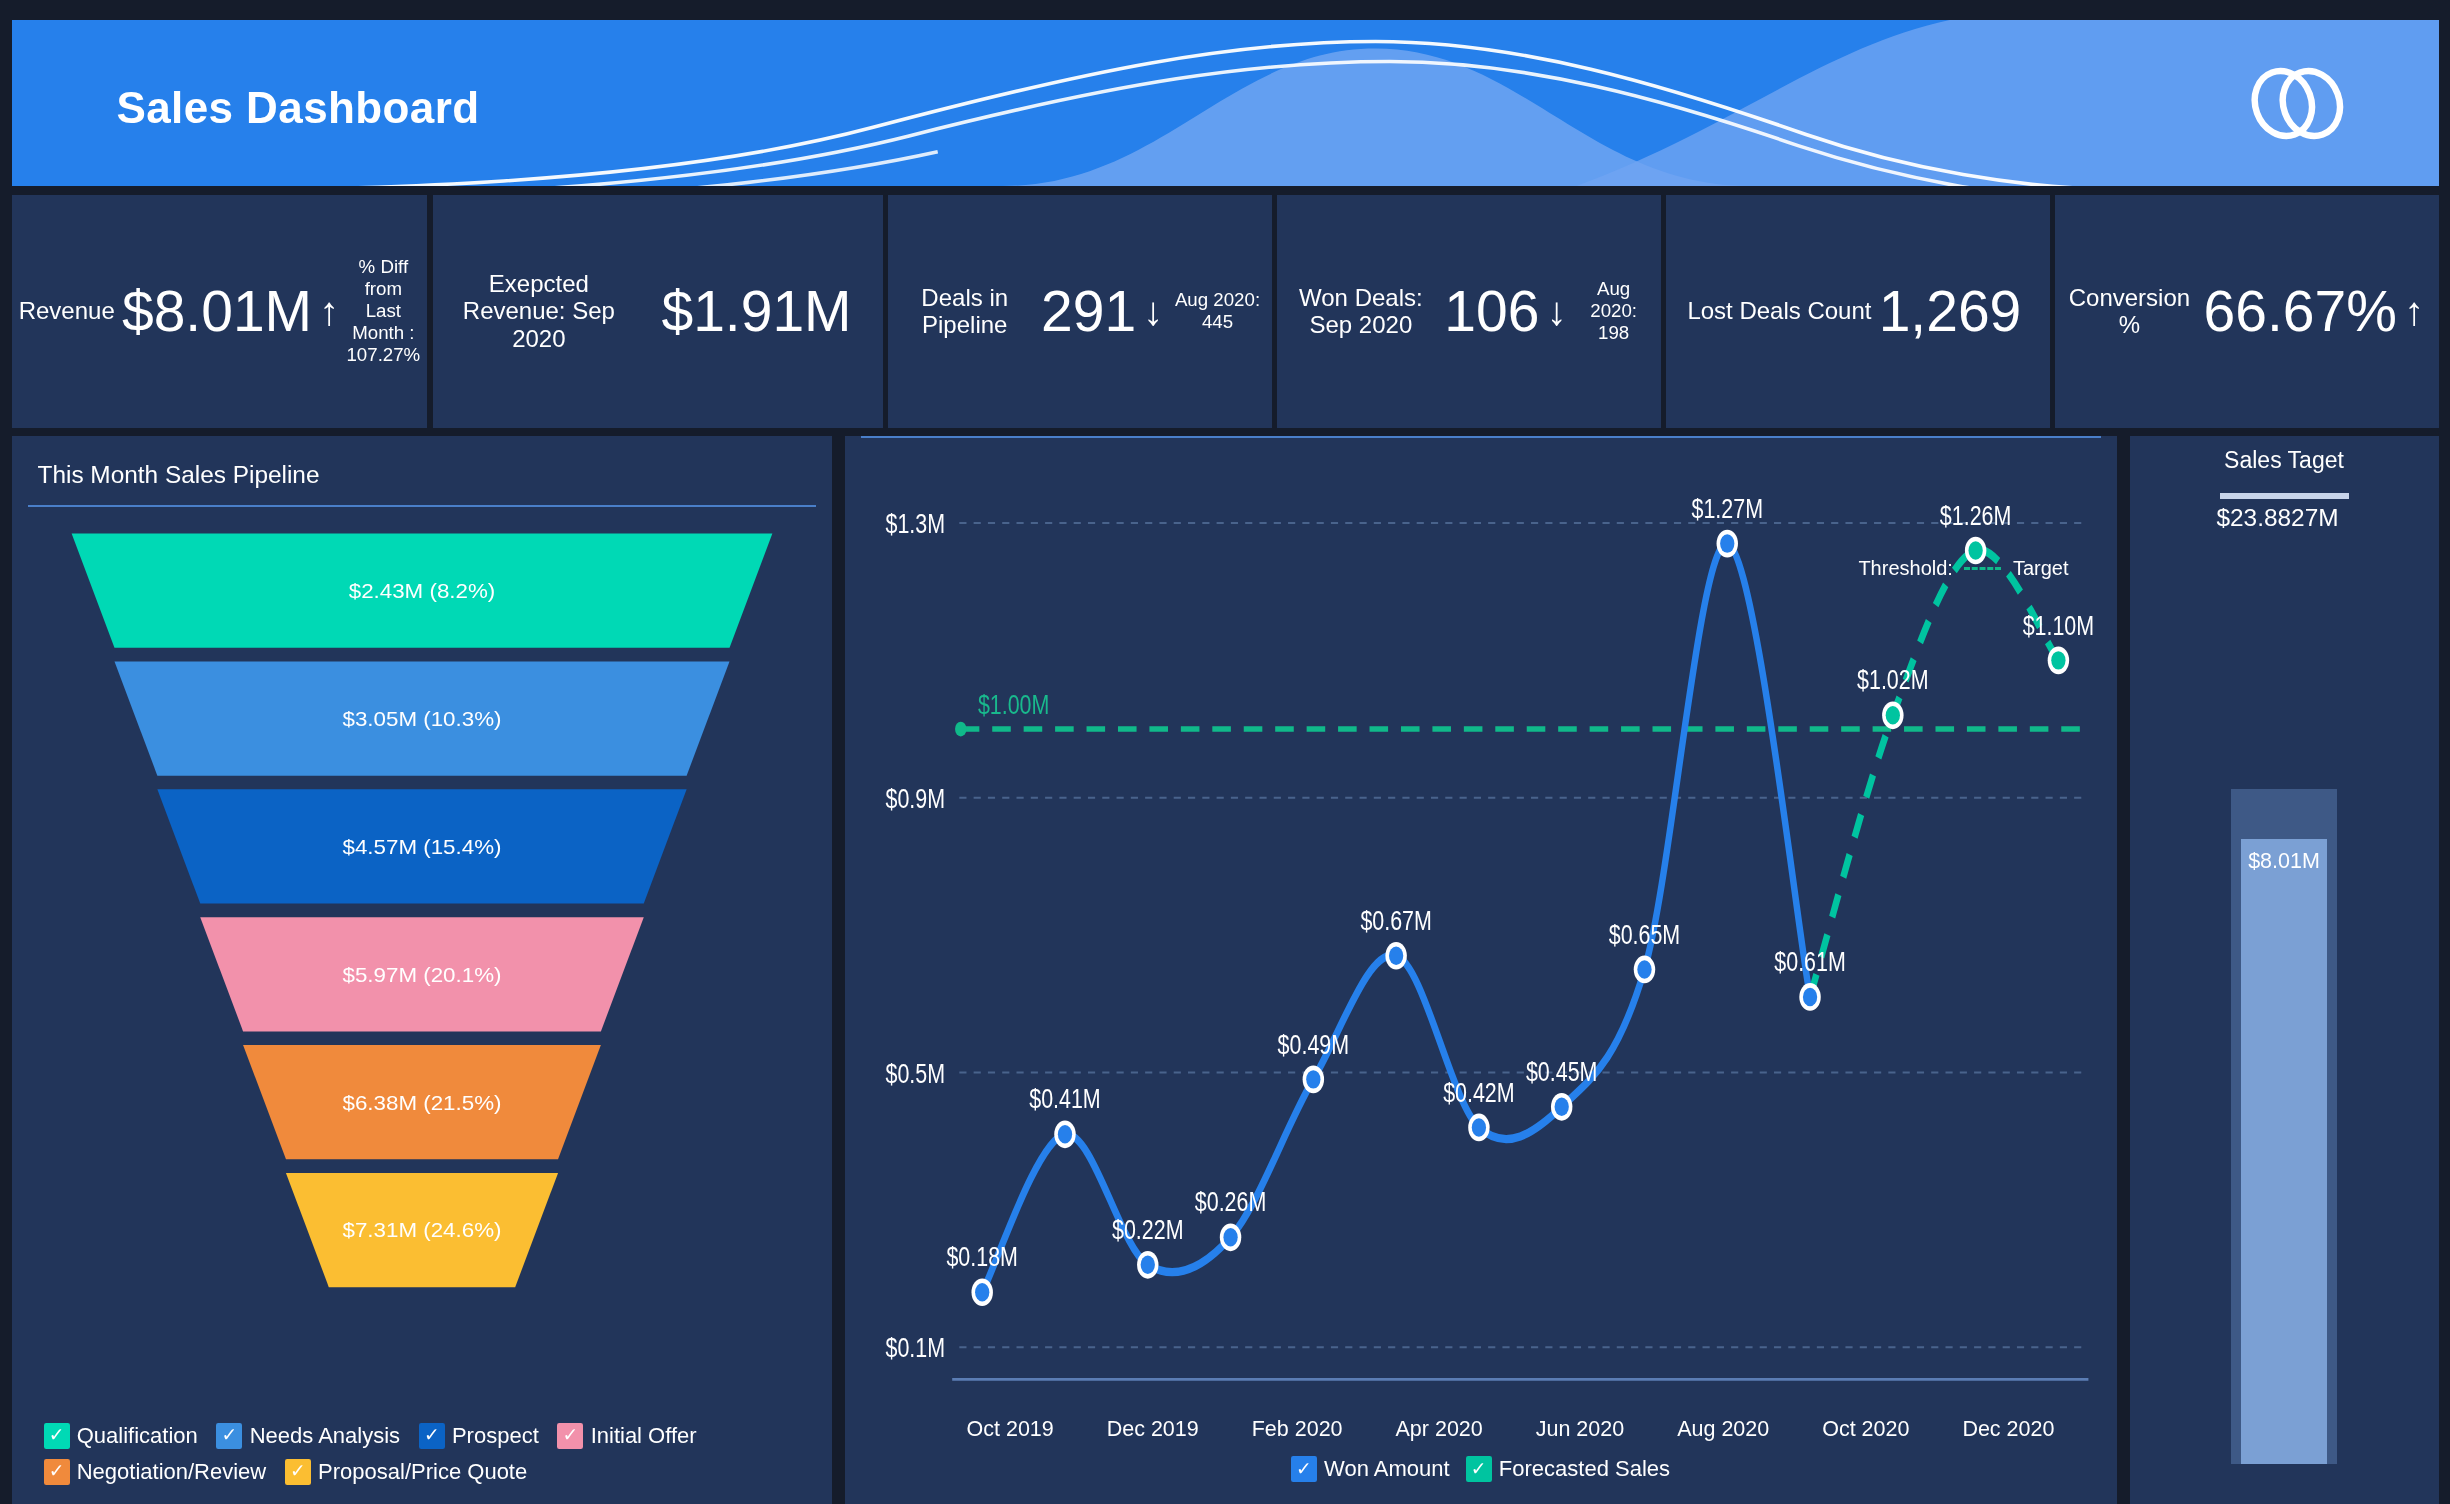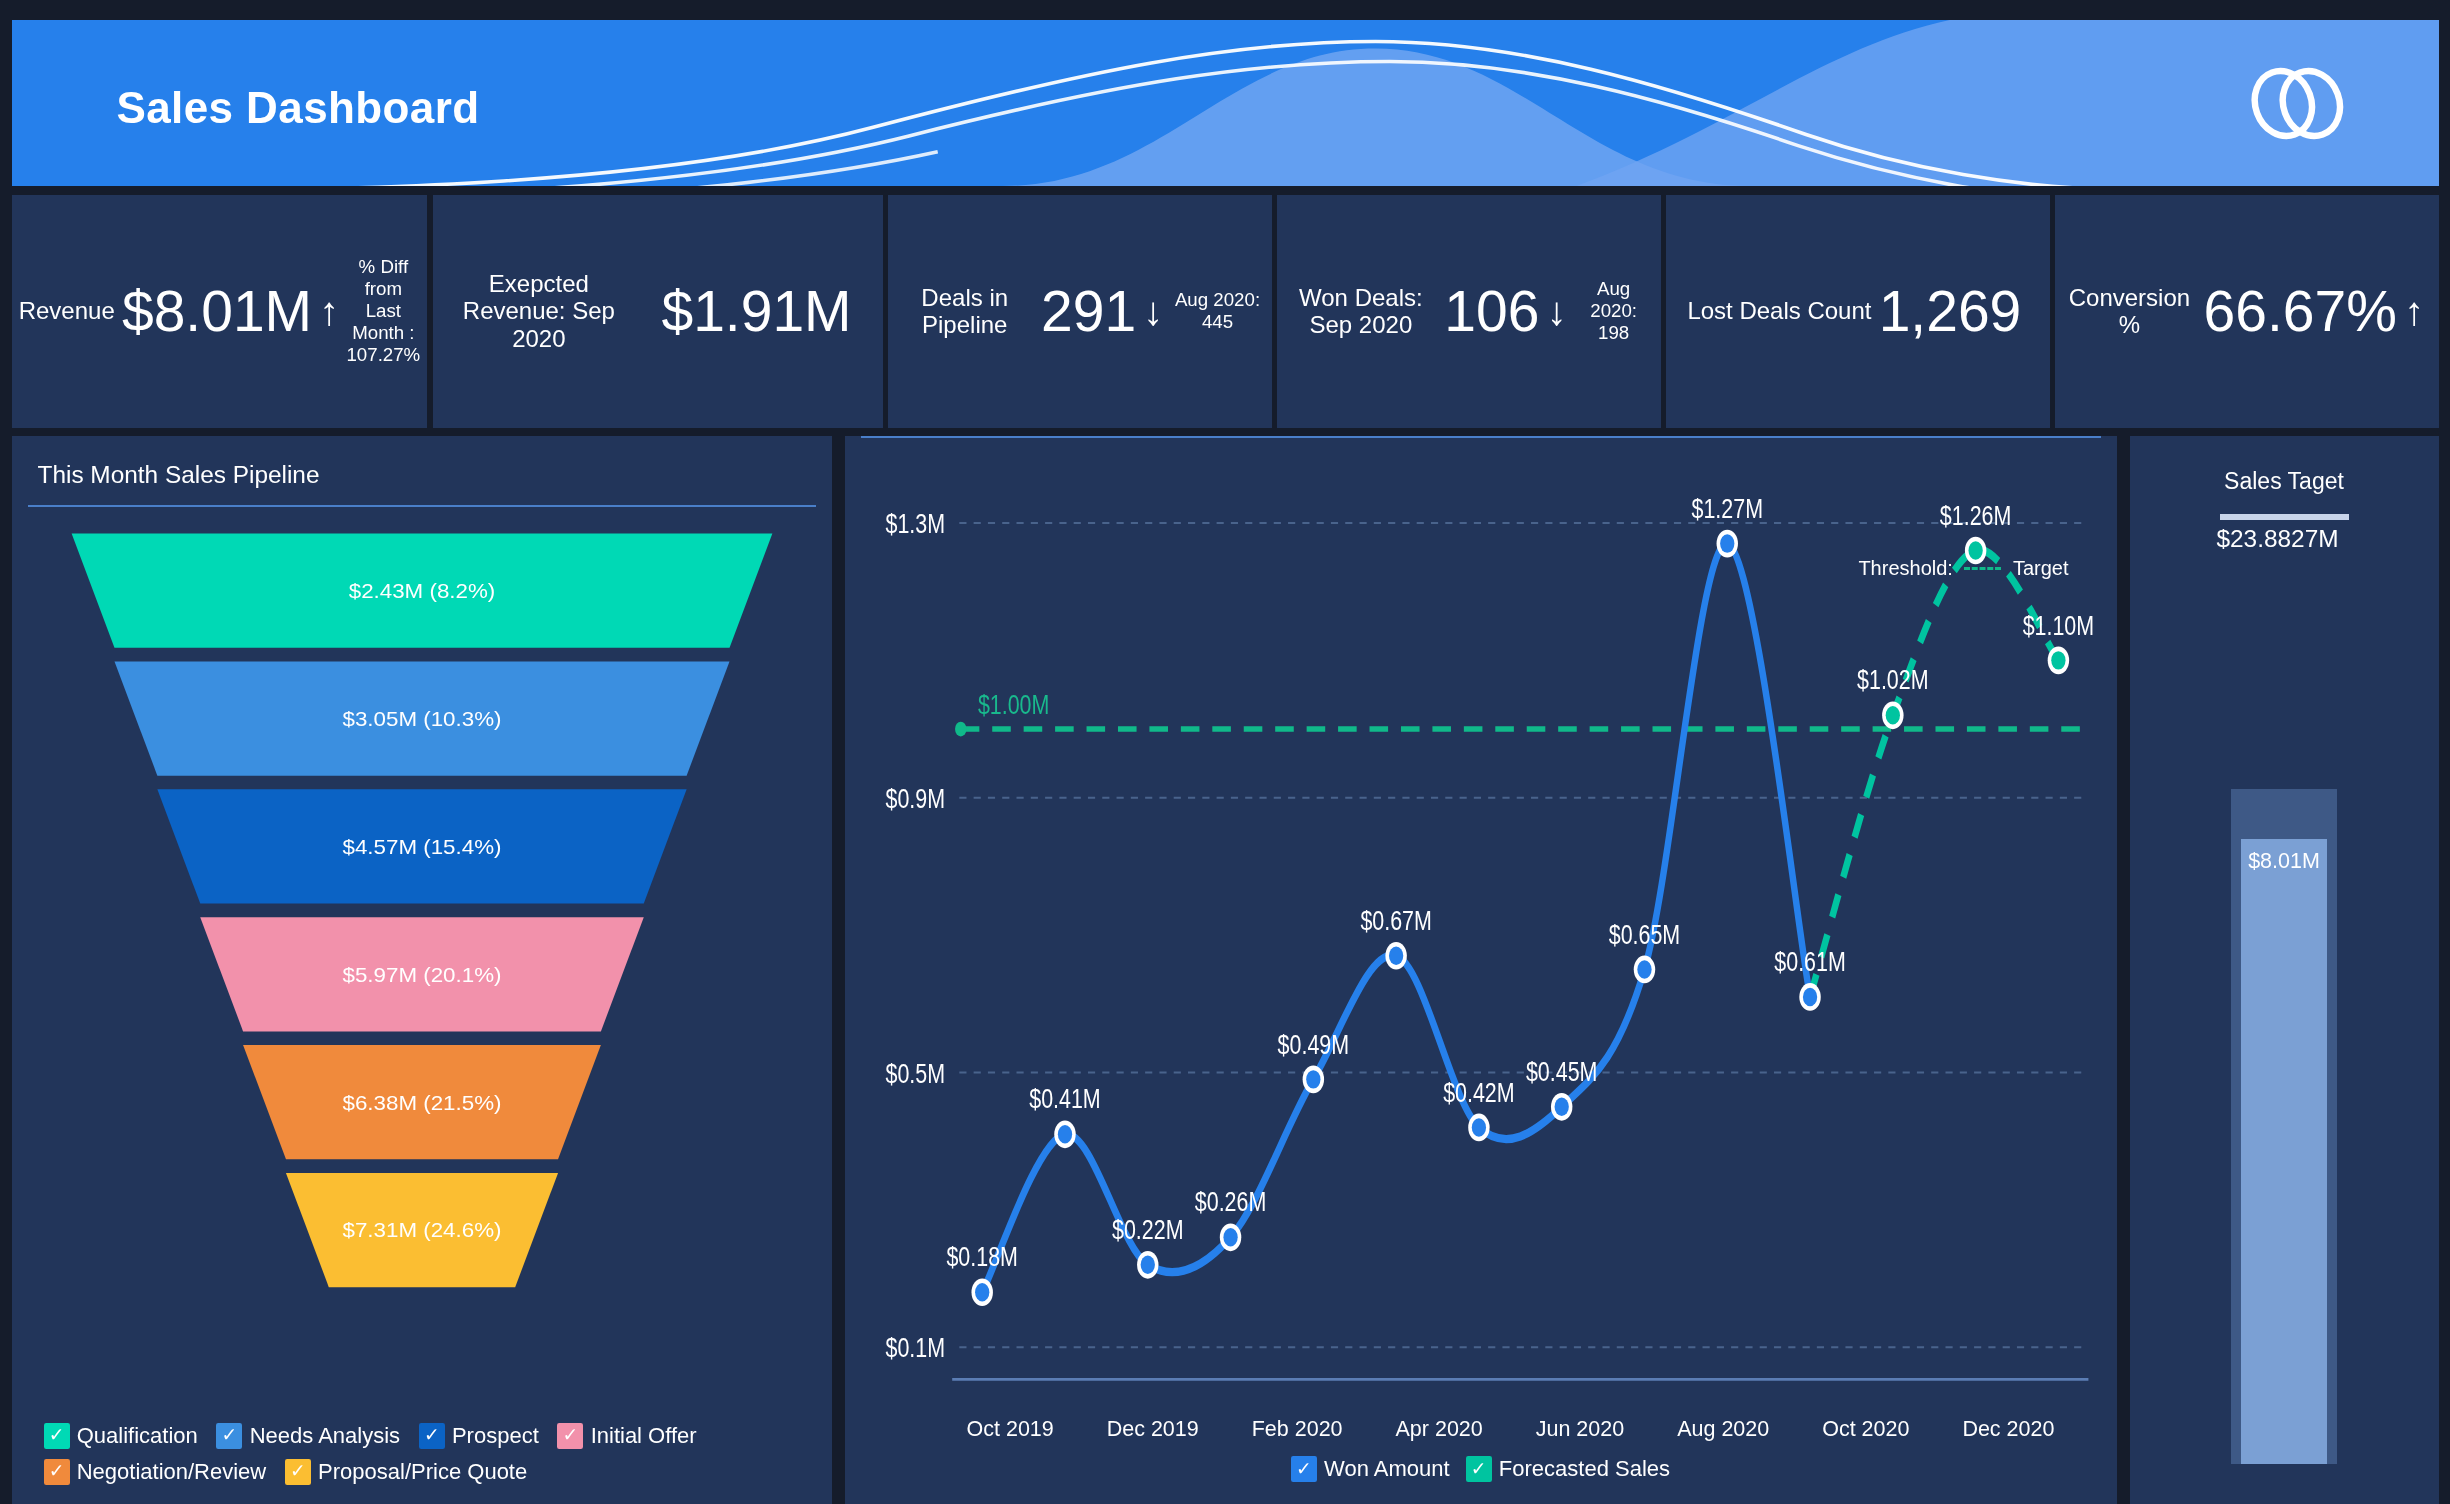--- a/index.html
+++ b/index.html
@@ -70,21 +70,21 @@
   .trend-wrap { flex: 1 1 auto; position: relative; min-height: 0; }
   .trend-svg { position: absolute; inset: 0; width: 100%; height: 100%; }
   .axis-text { fill: #ffffff; font-size: 30px; font-family: "Liberation Sans", sans-serif; }
   .pt-label { fill: #ffffff; font-size: 30px; font-family: "Liberation Sans", sans-serif; text-anchor: middle; }
   .thr-label { fill: #19b98d; font-size: 30px; font-family: "Liberation Sans", sans-serif; }
   .xaxis-row { display: flex; justify-content: space-between; padding: 0 62px 0 122px; }
   .xaxis-label { font-size: 21.5px; color: #ffffff; }
   .trend-legend { display: flex; justify-content: center; gap: 16px; padding: 14.4px 0 21.5px 0; }
 
   
-  .target-title { font-size: 23px; color: #ffffff; text-align: center; padding-top: 32px; }
+  .target-title { font-size: 23px; color: #ffffff; text-align: center; padding-top: 11px; }
   .target-marker { width: 129px; height: 5.7px; background: #c8d4ea; margin: 18.7px auto 0 auto; }
   .target-value { font-size: 24.4px; color: #ffffff; text-align: right; padding: 5.7px 13px 0 0; }
   .gauge { flex: 1 1 auto; display: flex; align-items: flex-end; justify-content: center; padding-bottom: 40px; }
   .gauge-track { position: relative; width: 106px; height: 675px; background: #3e5986; }
   .gauge-bar { position: absolute; left: 10px; width: 86px; bottom: 0; background: #7ba0d4; }
   .gauge-bar-label { position: absolute; left: 0; right: 0; top: 10px; text-align: center; font-size: 21.5px; color: #ffffff; }
 </style>
 </head>
 <body>
 

